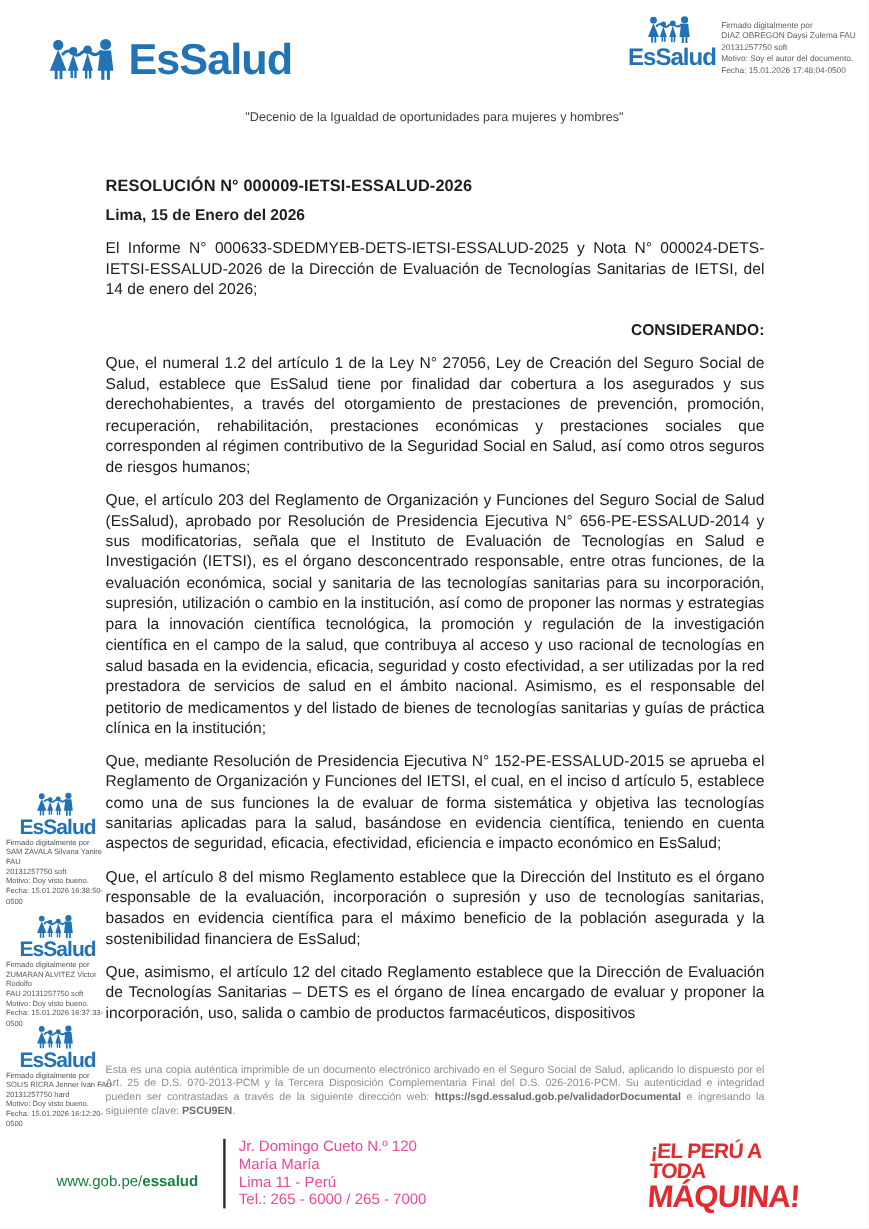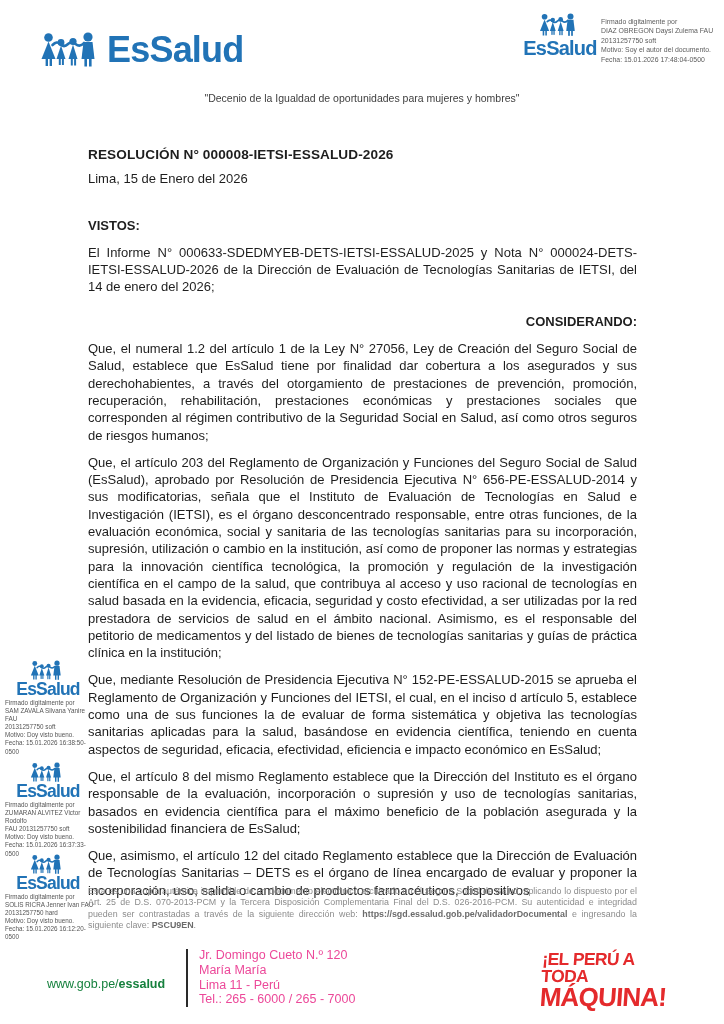--- a/index.html
+++ b/index.html
@@ -15,21 +15,21 @@
   .logo-main .brand-text{font-size:36px;}
   .logo-small{position:absolute;left:522px;top:12px;width:76px;text-align:center;}
   .logo-small svg{width:42px;height:26px;display:block;margin:0 auto;}
   .logo-small .brand-text{font-size:20px;line-height:20px;}
   
   .sig-top{position:absolute;left:601px;top:17px;width:118px;font-size:6.9px;line-height:9.4px;color:#5c5c5c;}
   .tagline{position:absolute;left:0;top:92px;width:100%;text-align:center;font-size:10.5px;color:#3e3e3e;}
   
   .doc{position:absolute;left:88px;top:146px;width:549px;font-size:13px;line-height:17.3px;color:#1e1e1e;}
   .doc-title{font-weight:bold;font-size:13.6px;letter-spacing:0.1px;}
-  .doc-date{font-weight:normal;margin-top:7px;}
+  .doc-date{font-weight:bold;margin-top:7px;}
   .sec-head{font-weight:bold;margin-top:29px;}
   .sec-head.second{margin-top:17px;text-align:right;}
   .doc p{margin:10px 0 0 0;text-align:justify;}
   
   .stamp{position:absolute;left:5px;width:93px;}
   .stamp-1{top:660px;} .stamp-2{top:762px;} .stamp-3{top:854px;}
   .stamp .stamp-logo{text-align:center;width:86px;}
   .stamp svg{width:36px;height:21px;display:block;margin:0 auto;}
   .stamp .brand-text{font-size:17.5px;line-height:17px;display:block;}
   .stamp-text{font-size:6.3px;line-height:8.1px;color:#555;margin-top:1px;}
@@ -91,24 +91,23 @@
     <div>Firmado digitalmente por</div>
     <div>DIAZ OBREGON Daysi Zulema FAU</div>
     <div>20131257750 soft</div>
     <div>Motivo: Soy el autor del documento.</div>
     <div>Fecha: 15.01.2026 17:48:04-0500</div>
   </div>
 
   <div class="tagline">"Decenio de la Igualdad de oportunidades para mujeres y hombres"</div>
 
   <div class="doc">
-    <div class="doc-title">RESOLUCIÓN N° 000008-IETSI-ESSALUD-2026</div>
+    <div class="doc-title">RESOLUCIÓN N° 000009-IETSI-ESSALUD-2026</div>
     <div class="doc-date">Lima, 15 de Enero del 2026</div>
 
-    <div class="sec-head">VISTOS:</div>
     <p>El Informe N° 000633-SDEDMYEB-DETS-IETSI-ESSALUD-2025 y Nota N° 000024-DETS-IETSI-ESSALUD-2026 de la Dirección de Evaluación de Tecnologías Sanitarias de IETSI, del 14 de enero del 2026;</p>
 
     <div class="sec-head second">CONSIDERANDO:</div>
     <p>Que, el numeral 1.2 del artículo 1 de la Ley N° 27056, Ley de Creación del Seguro Social de Salud, establece que EsSalud tiene por finalidad dar cobertura a los asegurados y sus derechohabientes, a través del otorgamiento de prestaciones de prevención, promoción, recuperación, rehabilitación, prestaciones económicas y prestaciones sociales que corresponden al régimen contributivo de la Seguridad Social en Salud, así como otros seguros de riesgos humanos;</p>
     <p>Que, el artículo 203 del Reglamento de Organización y Funciones del Seguro Social de Salud (EsSalud), aprobado por Resolución de Presidencia Ejecutiva N° 656-PE-ESSALUD-2014 y sus modificatorias, señala que el Instituto de Evaluación de Tecnologías en Salud e Investigación (IETSI), es el órgano desconcentrado responsable, entre otras funciones, de la evaluación económica, social y sanitaria de las tecnologías sanitarias para su incorporación, supresión, utilización o cambio en la institución, así como de proponer las normas y estrategias para la innovación científica tecnológica, la promoción y regulación de la investigación científica en el campo de la salud, que contribuya al acceso y uso racional de tecnologías en salud basada en la evidencia, eficacia, seguridad y costo efectividad, a ser utilizadas por la red prestadora de servicios de salud en el ámbito nacional. Asimismo, es el responsable del petitorio de medicamentos y del listado de bienes de tecnologías sanitarias y guías de práctica clínica en la institución;</p>
     <p>Que, mediante Resolución de Presidencia Ejecutiva N° 152-PE-ESSALUD-2015 se aprueba el Reglamento de Organización y Funciones del IETSI, el cual, en el inciso d artículo 5, establece como una de sus funciones la de evaluar de forma sistemática y objetiva las tecnologías sanitarias aplicadas para la salud, basándose en evidencia científica, teniendo en cuenta aspectos de seguridad, eficacia, efectividad, eficiencia e impacto económico en EsSalud;</p>
     <p>Que, el artículo 8 del mismo Reglamento establece que la Dirección del Instituto es el órgano responsable de la evaluación, incorporación o supresión y uso de tecnologías sanitarias, basados en evidencia científica para el máximo beneficio de la población asegurada y la sostenibilidad financiera de EsSalud;</p>
     <p>Que, asimismo, el artículo 12 del citado Reglamento establece que la Dirección de Evaluación de Tecnologías Sanitarias – DETS es el órgano de línea encargado de evaluar y proponer la incorporación, uso, salida o cambio de productos farmacéuticos, dispositivos</p>
   </div>
 

